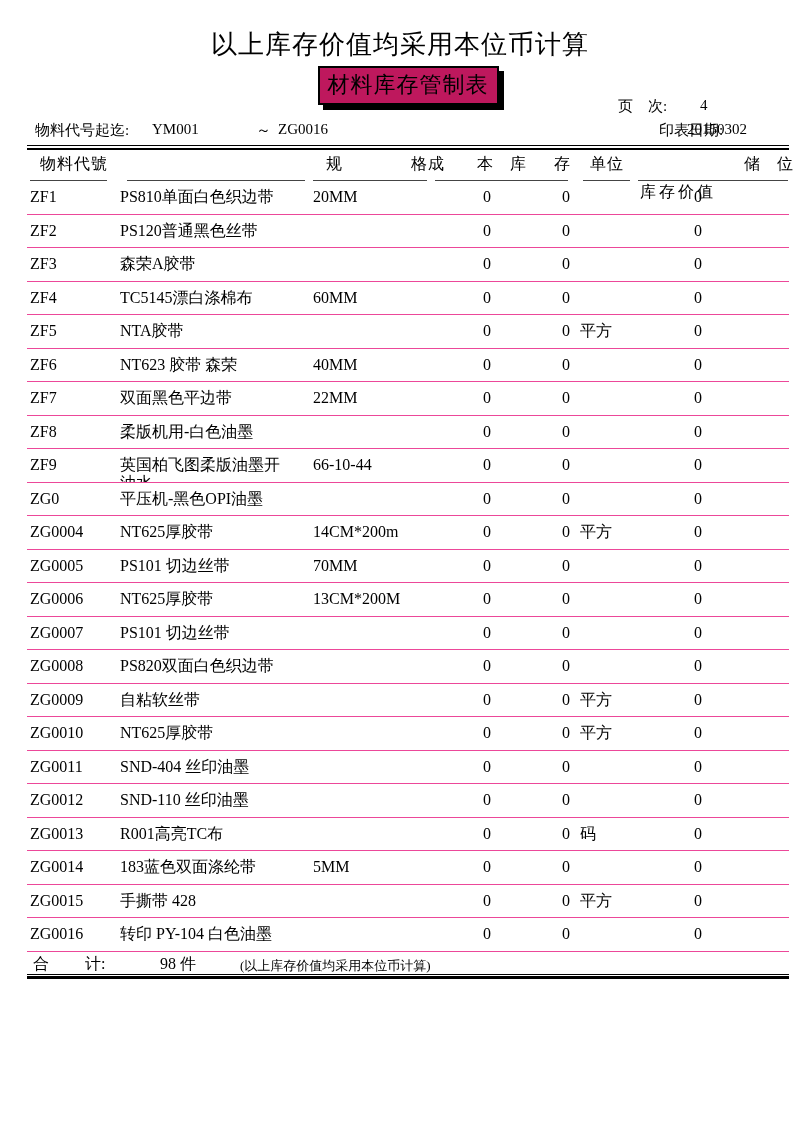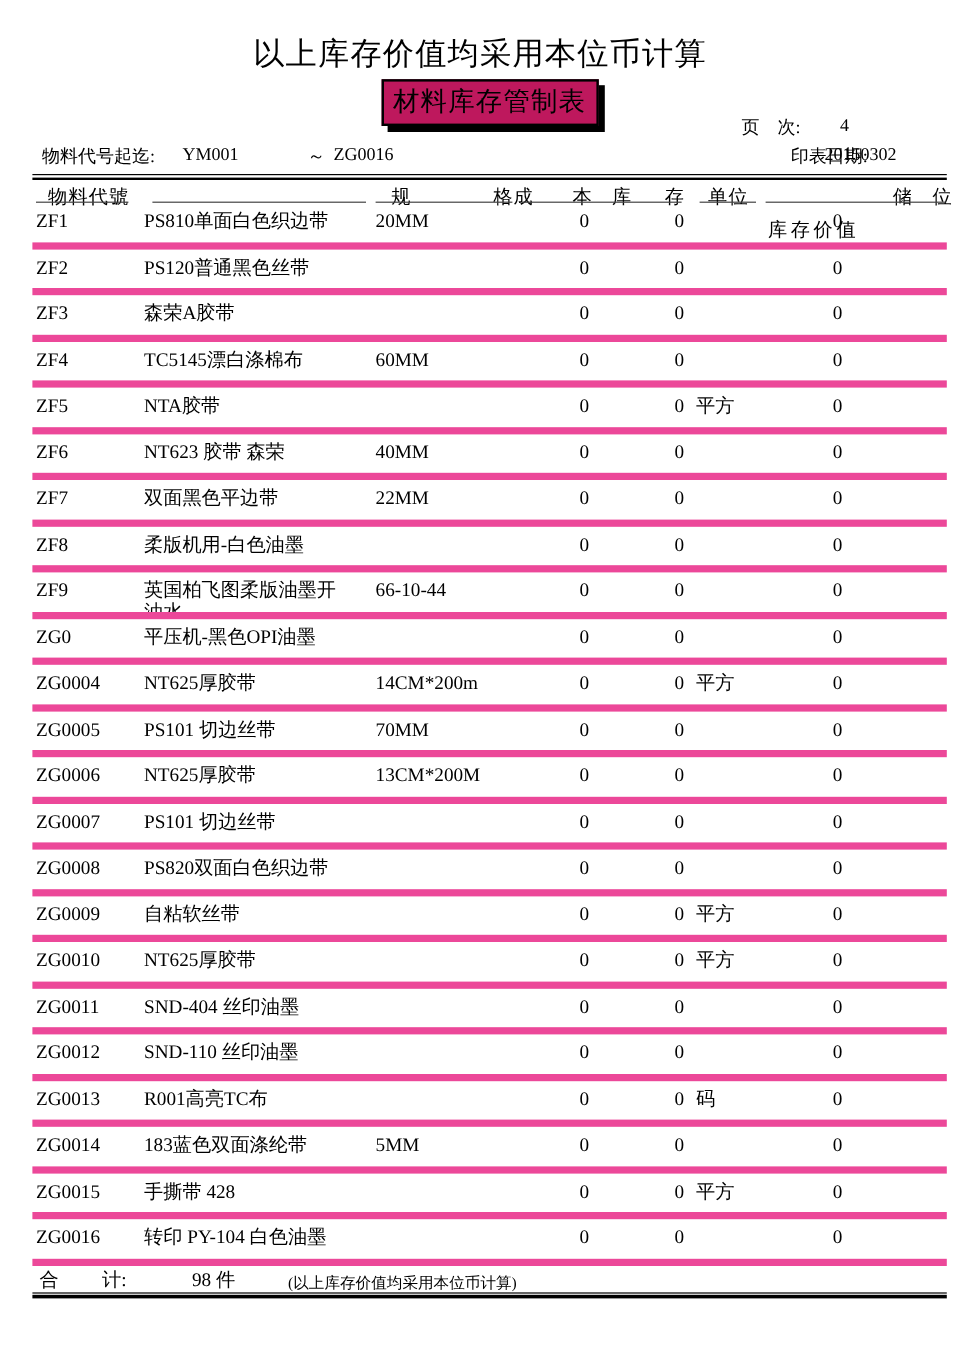--- a/index.html
+++ b/index.html
@@ -24,41 +24,41 @@
   .page-value  { top:97px;  left:700px; }
   .range-label { top:121px; left:35px; }
   .range-from  { top:121px; left:152px; }
   .range-tilde { top:121px; left:256px; }
   .range-to    { top:121px; left:278px; }
   .print-label { top:121px; left:615px;margin-left:44px; }
   .print-value { top:121px; left:687px; }
 
   .invtable { position:absolute; left:27px; top:145px; width:762px; }
 
-  .thead { position:relative; height:24px; }
+  .thead { position:relative; height:36px; }
   .thead::before { content:""; position:absolute; left:0; top:0; width:762px; height:1px; background:#000; }
   .thead::after  { content:""; position:absolute; left:0; top:3px; width:762px; height:2px; background:#000; }
   .hcell { position:absolute; top:9px; font-size:16px; white-space:nowrap; }
   .h-code    { left:13px;  letter-spacing:1px; }
   .h-name    { left:104px; letter-spacing:41px; }
   .h-spec    { left:299px; letter-spacing:69px; }
   .h-cost    { left:401px; letter-spacing:33px; }
   .h-stock   { left:483px; letter-spacing:28px; }
   .h-unit    { left:563px; letter-spacing:1px; }
   .h-value   { left:613px; letter-spacing:3px;margin-top:28px; }
   .h-storage { left:717px; letter-spacing:17px; }
   .hline { position:absolute; bottom:0; height:1px; background:#444; }
   .u1 { left:3px;   width:77px; }
   .u2 { left:100px; width:178px; }
   .u3 { left:286px; width:114px; }
   .u4 { left:408px; width:133px; }
   .u5 { left:556px; width:47px; }
   .u6 { left:611px; width:150px; }
 
-  .row { position:relative; height:32.5px; border-bottom:6px solid #ec4899; overflow:hidden; }
+  .row { position:relative; height:32.5px; border-bottom:1px solid #ec4899; overflow:hidden; }
   .c { position:absolute; top:7px; font-size:16px; white-space:nowrap; line-height:18px; }
   .c-code    { left:3px; }
   .c-name    { left:93px; }
   .c-name2   { left:93px; top:25px; }
   .c-spec    { left:286px; }
   .c-cost    { left:425px; width:70px; text-align:center; }
   .c-stock   { left:504px; width:70px; text-align:center; }
   .c-unit    { left:553px; }
   .c-value   { left:636px; width:70px; text-align:center; }
   .c-storage { left:690px; width:68px; }

